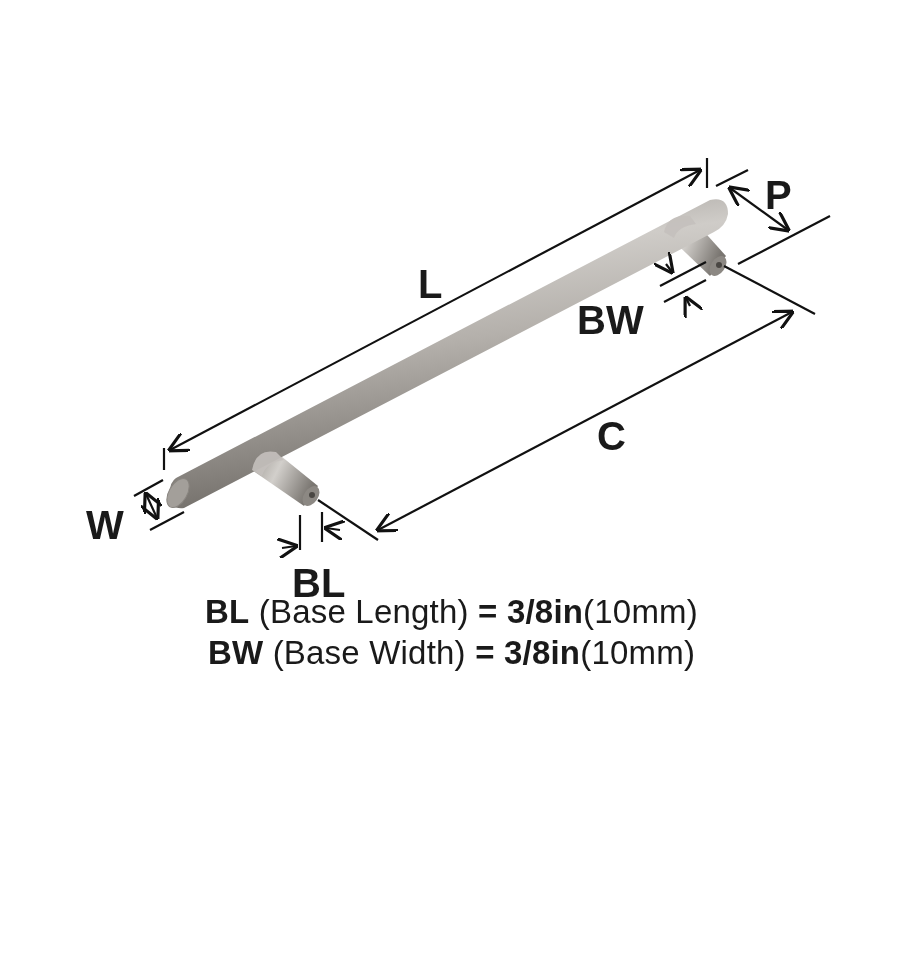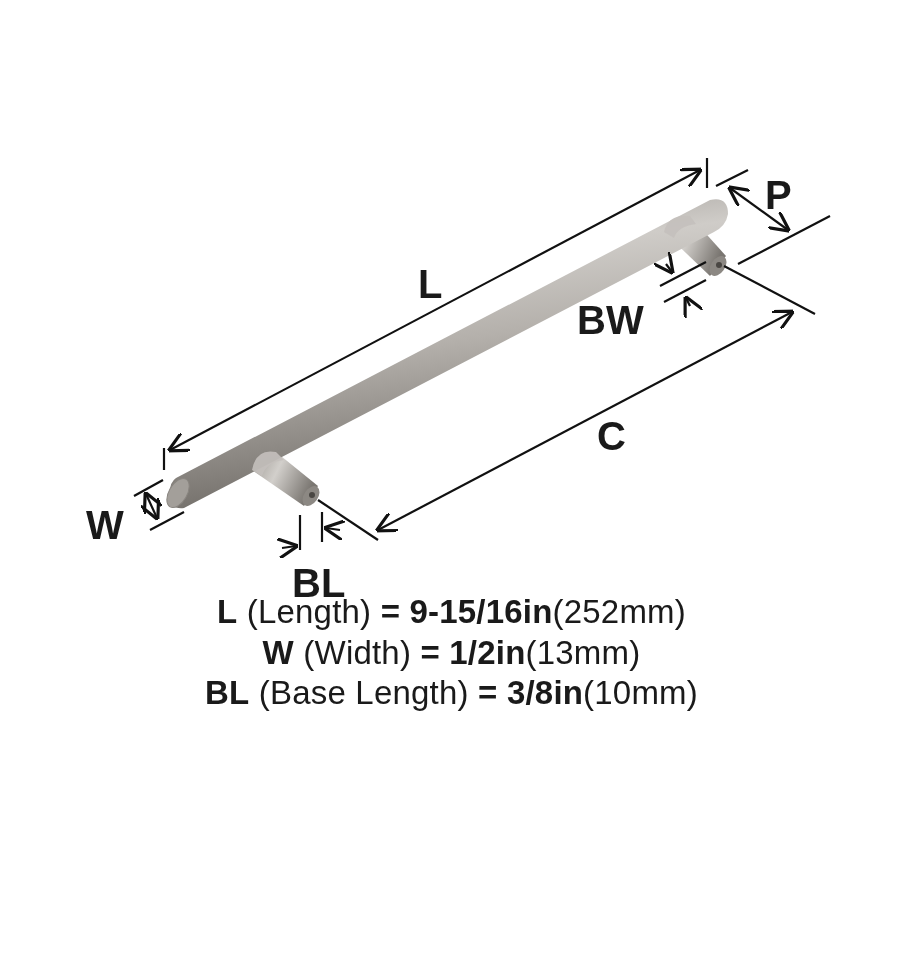--- a/index.html
+++ b/index.html
@@ -97,30 +97,24 @@
   <div class="lbl" style="left:418px; top:264px;">L</div>
   <div class="lbl" style="left:86px; top:505px;">W</div>
   <div class="lbl" style="left:765px; top:175px;">P</div>
   <div class="lbl" style="left:597px; top:416px;">C</div>
   <div class="lbl" style="left:577px; top:300px;">BW</div>
   <div class="lbl" style="left:292px; top:563px;">BL</div>
 </div>
 
 <div id="specs">
   <div class="spec-line">
-    <span class="k">L</span>
-    <span class="n">(Length)</span>
+    <span class="k">BL</span>
+    <span class="n">(Base Length)</span>
     <span class="v">=</span>
-    <span class="v">9-15/16in</span><span class="m">(252mm)</span>
+    <span class="v">3/8in</span><span class="m">(10mm)</span>
   </div>
   <div class="spec-line">
-    <span class="k">W</span>
-    <span class="n">(Width)</span>
-    <span class="v">=</span>
-    <span class="v">1/2in</span><span class="m">(13mm)</span>
-  </div>
-  <div class="spec-line">
-    <span class="k">BL</span>
-    <span class="n">(Base Length)</span>
+    <span class="k">BW</span>
+    <span class="n">(Base Width)</span>
     <span class="v">=</span>
     <span class="v">3/8in</span><span class="m">(10mm)</span>
   </div>
 </div>
 
 </body></html>

